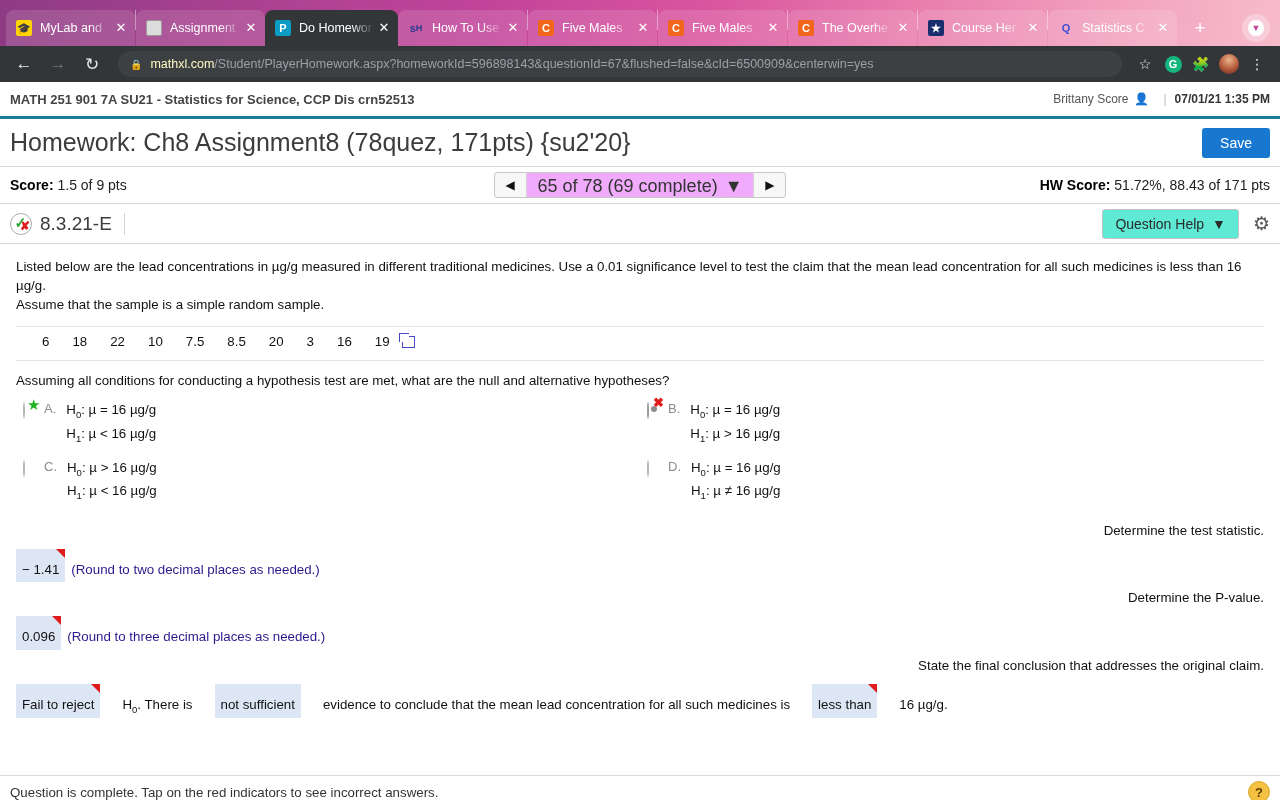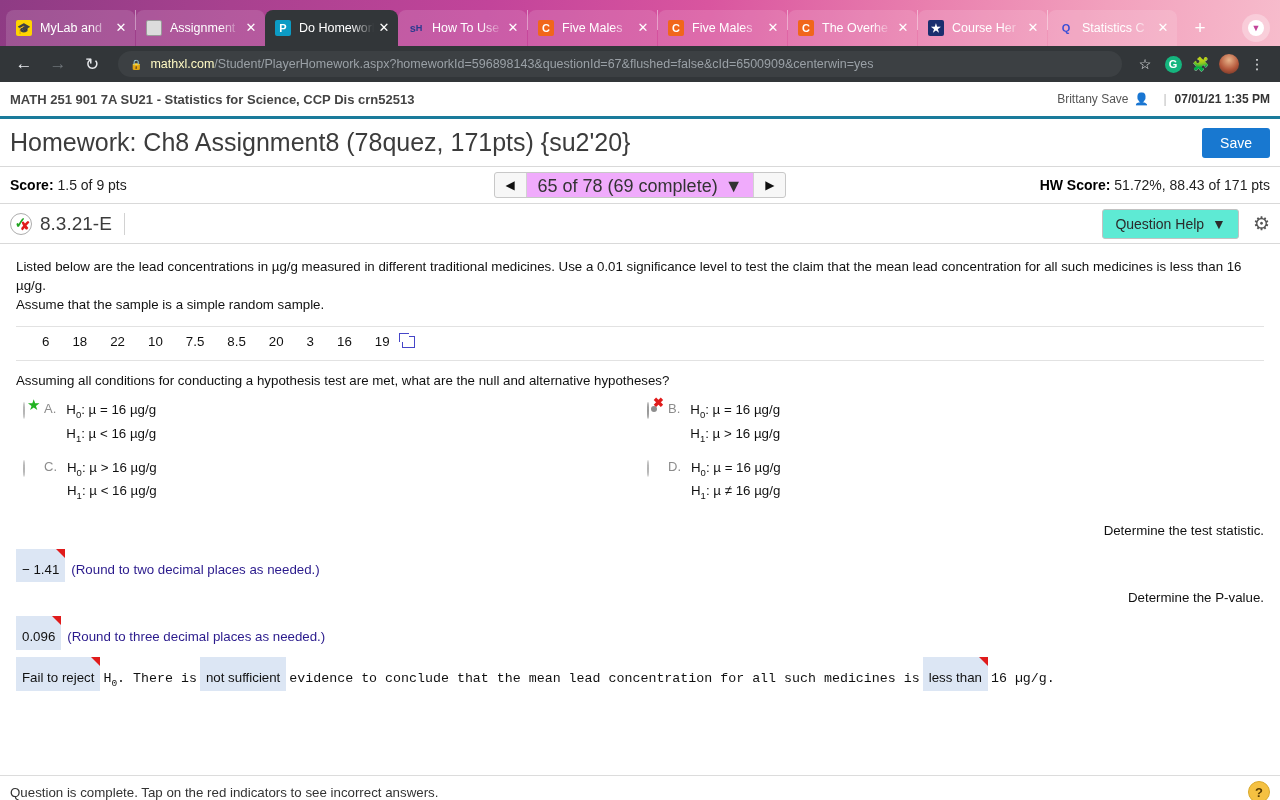--- a/index.html
+++ b/index.html
@@ -307,21 +307,21 @@
     display: inline-block;
   }
   .ans-box.wrong:after {
     content: "";
     position: absolute; top: 0; right: 0;
     border-top: 9px solid #e01b1b;
     border-left: 9px solid transparent;
   }
   .hint-text { color: #2a1a8c; font-size: 13.3px; margin-left: 6px; text-align: right; }
   #conclusion-line { display: flex; align-items: baseline; flex-wrap: wrap; font-size: 13.3px; }
-  #conclusion-line .gap { margin: 0 3px; font-family: Liberation Mono, monospace; }
+  #conclusion-line .gap { margin: 0 22px; }
 
   
   #footer-note-bar {
     position: absolute; left: 0; right: 0; bottom: 44px;
     height: 34px;
     border-top: 1px solid #dcdcdc;
     display: flex; align-items: center;
     padding: 0 10px;
     font-size: 13.3px; color: #333;
   }
@@ -453,21 +453,21 @@
       </div>
     <div class="chrome-right-icon">⋮</div>
   </div>
 </div>
 
 <div id="page">
 
   <div id="course-bar">
     <div id="course-title">MATH 251 901 7A SU21 - Statistics for Science, CCP Dis crn52513</div>
     <div id="course-right">
-      <span class="user-name">Brittany Save</span>
+      <span class="user-name">Brittany Score</span>
       <span class="person-icon">👤</span>
       <span class="divider">|</span>
       <span class="datetime">07/01/21 1:35 PM</span>
     </div>
   </div>
 
   <div id="hw-title-bar">
     <div id="hw-title">Homework: Ch8 Assignment8 (78quez, 171pts) {su2'20}</div>
     <button id="save-button">Save</button>
   </div>
@@ -587,20 +587,21 @@
       <span class="ans-box wrong">− 1.41</span>
       <span class="hint-text">(Round to two decimal places as needed.)</span>
     </div>
 
     <div class="section-label">Determine the P-value.</div>
     <div class="answer-line">
       <span class="ans-box wrong">0.096</span>
       <span class="hint-text">(Round to three decimal places as needed.)</span>
     </div>
 
+    <div class="section-label">State the final conclusion that addresses the original claim.</div>
     <div id="conclusion-line">
       <span class="ans-box wrong">Fail to reject</span>
       <span class="gap">H<sub>0</sub>. There is</span>
       <span class="ans-box">not sufficient</span>
       <span class="gap">evidence to conclude that the mean lead concentration for all such medicines is</span>
       <span class="ans-box wrong">less than</span>
       <span class="gap">16 µg/g.</span>
     </div>
   </div>
 

